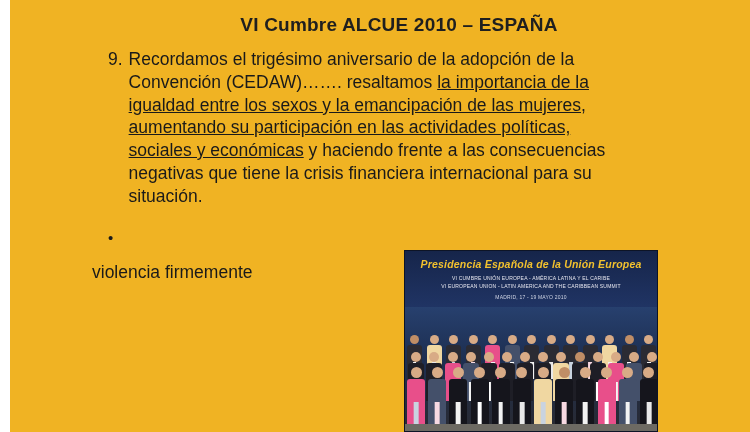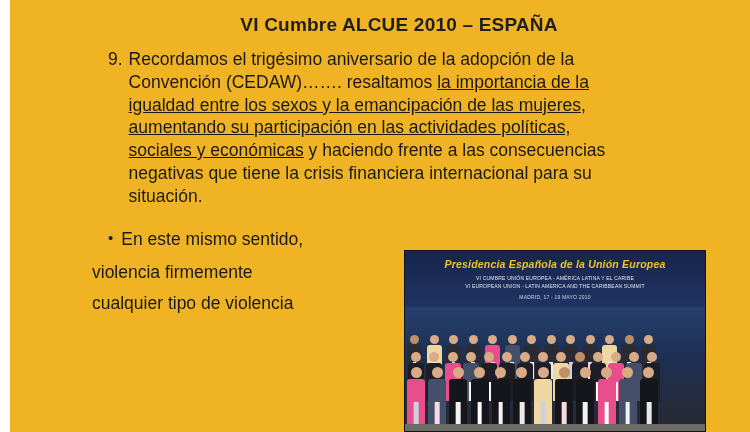--- a/index.html
+++ b/index.html
@@ -90,21 +90,21 @@
   }
   .cont1 { top: 261px; }
   .cont2 { top: 292px; }
   .cont3 { top: 323px; }
 
   
   .photo {
     position: absolute;
     left: 404px;
     top: 250px;
-    width: 302px;
+    width: 254px;
     height: 182px;
     background: #404040;
     overflow: hidden;
     border: 1px solid #0d1426;
     box-sizing: border-box;
   }
   .photo-banner {
     position: absolute;
     left: 0; top: 0;
     width: 100%;
@@ -207,25 +207,23 @@
     <div class="numbered-item">
       <span class="num">9.</span>
       <span class="txt">
         <span>Recordamos el trigésimo aniversario de la adopción de la Convención (CEDAW)……. resaltamos </span><span class="u">la importancia de la igualdad entre los sexos y la emancipación de las mujeres, aumentando su participación en las actividades políticas, sociales y económicas</span><span> y haciendo frente a las consecuencias negativas que tiene la crisis financiera internacional para su situación.</span>
       </span>
     </div>
   </div>
 
   <div class="bullet-item">
     <span class="dot">•</span>
-    <span>En este mismo sentido,</span>
   </div>
 
   <div class="cont-line cont1">violencia firmemente</div>
-  <div class="cont-line cont2">cualquier tipo de violencia</div>
 
   <div class="photo">
     <div class="photo-banner"></div>
     <div class="photo-title">Presidencia Española de la Unión Europea</div>
     <div class="photo-sub1">VI CUMBRE UNIÓN EUROPEA - AMÉRICA LATINA Y EL CARIBE</div>
     <div class="photo-sub2">VI EUROPEAN UNION - LATIN AMERICA AND THE CARIBBEAN SUMMIT</div>
     <div class="photo-date">MADRID, 17 - 19 MAYO 2010</div>
     <div class="photo-stage">
       <div class="crowd" id="crowd">
           <div class="person" style="left: 2px; bottom: 54px; width: 15px;">

